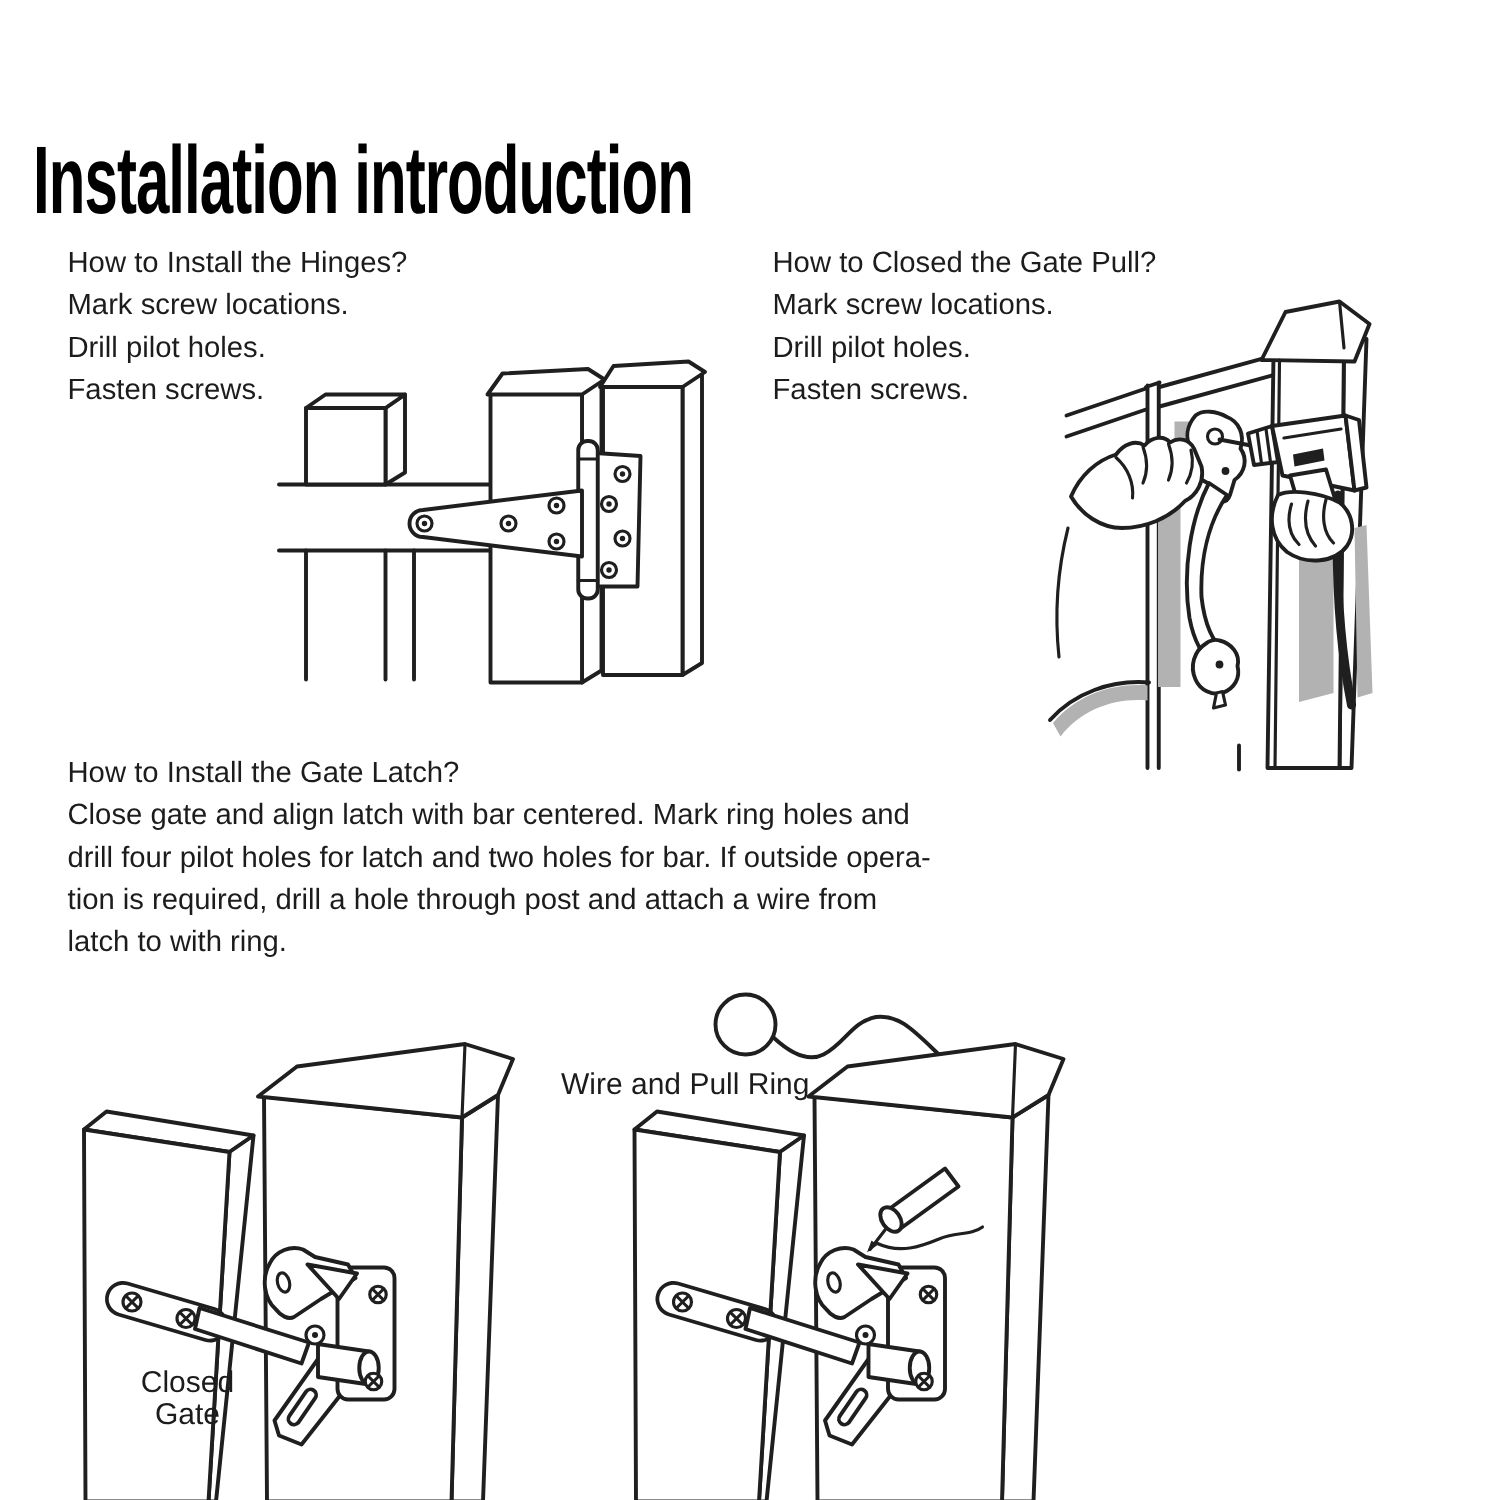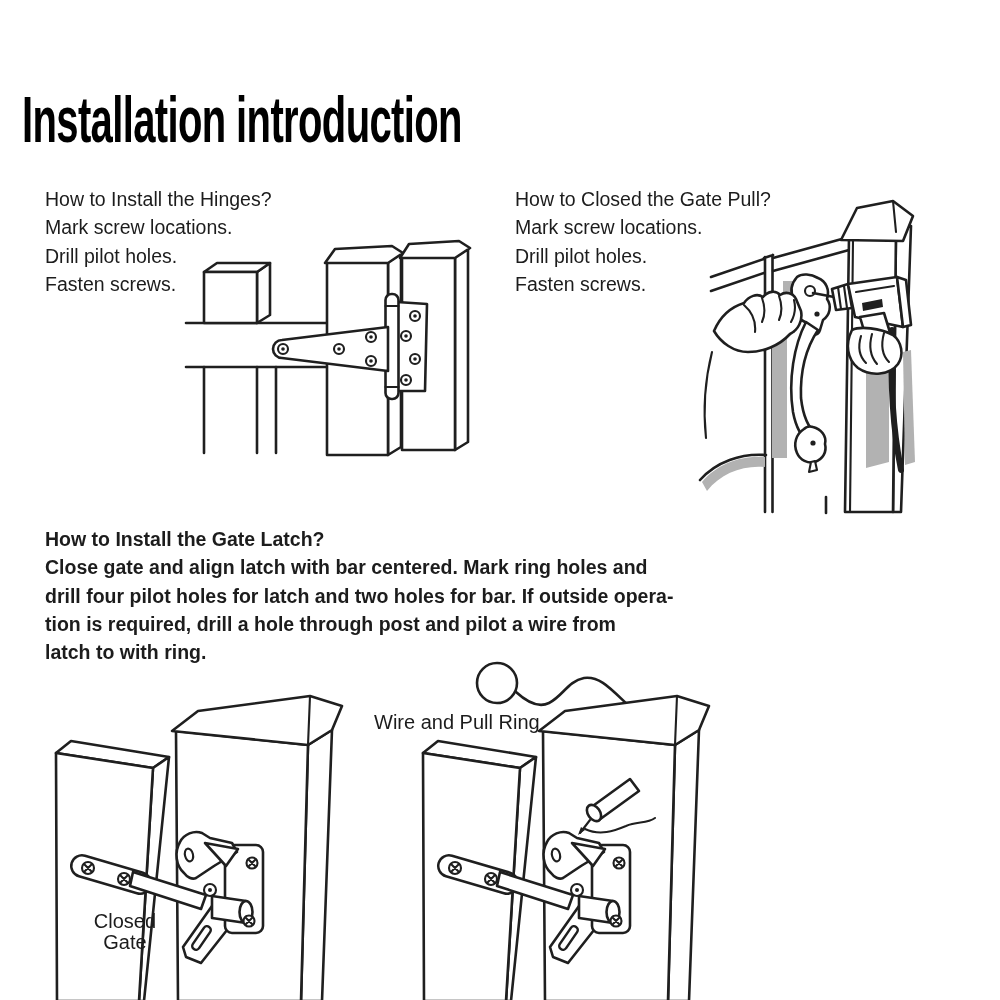--- a/index.html
+++ b/index.html
@@ -8,24 +8,24 @@
   .fig-layer{position:absolute;left:0;top:0;width:1000px;height:1000px;}
   .ln{fill:none;stroke:#1f1f1f;stroke-width:2.6;stroke-linecap:round;stroke-linejoin:round;}
   .sh{fill:#ffffff;stroke:#1f1f1f;stroke-width:2.6;stroke-linejoin:round;}
   .thin{stroke-width:2.1;}
   .gy{fill:#b2b2b2;stroke:none;}
   .ik{fill:#1f1f1f;stroke:none;}
   .svgtext{font-family:"Liberation Sans",sans-serif;font-size:20px;fill:#1c1c1c;}
   .title{position:absolute;left:22px;top:44px;font-size:64px;line-height:1.05;
          font-weight:bold;letter-spacing:-1px;white-space:nowrap;
          transform:scaleX(0.625);transform-origin:left top;color:#000;}
-  .tblock{position:absolute;font-size:19.5px;line-height:28.3px;white-space:nowrap;margin-top:24px;}
+  .tblock{position:absolute;font-size:19.5px;line-height:28.3px;white-space:nowrap;}
   .tb-hinges{left:45px;top:161px;}
   .tb-pull{left:515px;top:161px;}
-  .tb-latch{left:45px;top:501px;font-weight:bold;}
+  .tb-latch{left:45px;top:501px;}
 </style>
 </head>
 <body>
 
 <h1 class="title">Installation introduction</h1>
 
 <div class="tblock tb-hinges">
   <div>How to Install the Hinges?</div>
   <div>Mark screw locations.</div>
   <div>Drill pilot holes.</div>
@@ -36,21 +36,21 @@
   <div>How to Closed the Gate Pull?</div>
   <div>Mark screw locations.</div>
   <div>Drill pilot holes.</div>
   <div>Fasten screws.</div>
 </div>
 
 <div class="tblock tb-latch">
   <div>How to Install the Gate Latch?</div>
   <div>Close gate and align latch with bar centered. Mark ring holes and</div>
   <div>drill four pilot holes for latch and two holes for bar. If outside opera-</div>
-  <div>tion is required, drill a hole through post and pilot a wire from</div>
+  <div>tion is required, drill a hole through post and attach a wire from</div>
   <div>latch to with ring.</div>
 </div>
 
 <svg class="fig-layer" viewBox="0 0 1000 1000" xmlns="http://www.w3.org/2000/svg" xmlns:xlink="http://www.w3.org/1999/xlink">
 
   <defs>
 
     <g id="latch-assembly">
 
       <polygon class="sh" points="308,745 332,730 322,1001 301,1001"></polygon>

